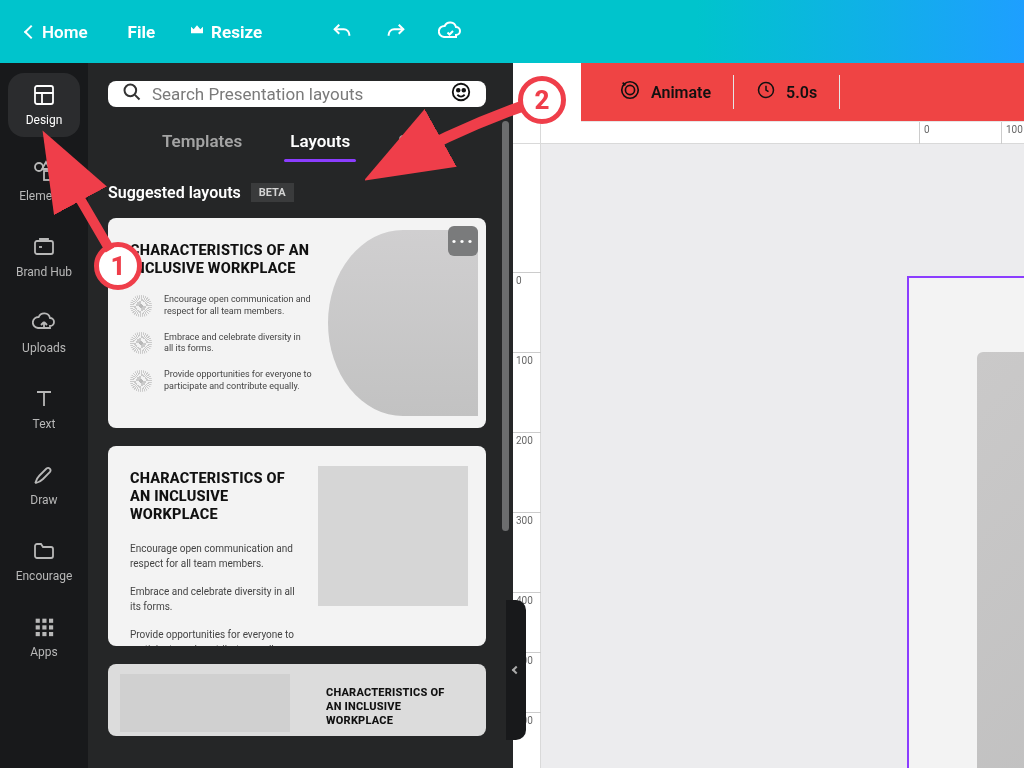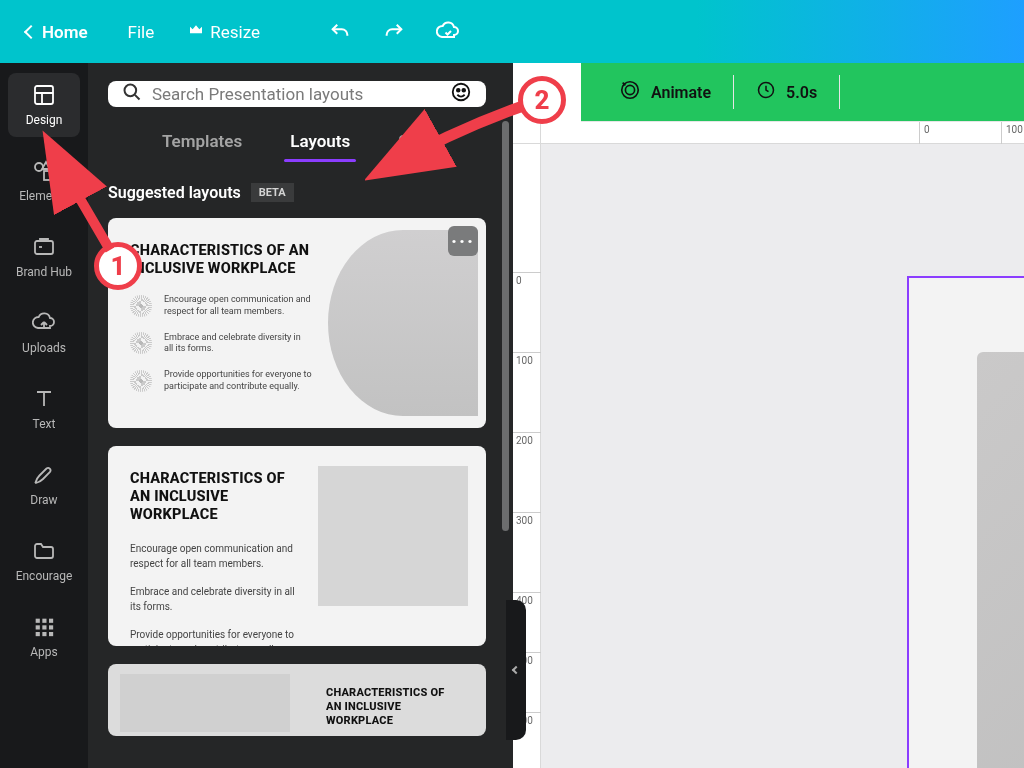--- a/index.html
+++ b/index.html
@@ -13,37 +13,37 @@
     padding: 16px 12px; gap: 18px;
     color: #fff;
   }
   .topbar .home-btn {
     display: flex; align-items: center; gap: 6px;
     padding: 8px 14px; border-radius: 6px;
     font-weight: 600; font-size: 17px;
   }
   .topbar .top-item {
     display: flex; align-items: center; gap: 6px;
-    font-size: 17px; font-weight: 400; padding: 6px 8px;
+    font-size: 17px; font-weight: 700; padding: 6px 8px;
   }
   .topbar .icon-btn { width: 36px; height: 36px; display:flex;align-items:center;justify-content:center; border-radius:6px; }
   .chevron-left { display:inline-block; width:10px; height:10px; border-left:2.5px solid #fff; border-bottom:2.5px solid #fff; transform: rotate(45deg); }
 
   
   .leftrail {
     position: absolute; top: 63px; left: 0;
     width: 88px; height: 705px;
     background: #18191B;
     display: flex; flex-direction: column; align-items: center;
     padding-top: 10px; gap: 12px;
   }
   .rail-item {
     width: 72px; height: 64px;
     display:flex; flex-direction:column; align-items:center; justify-content:center;
-    gap:6px; color:#b8b8b8; font-size:12px; border-radius:8px;
+    gap:6px; color:#b8b8b8; font-size:12px; border-radius:16px;
   }
   .rail-item.active { background:#2b2c2e; color:#fff; }
   .rail-item .ic { width:24px; height:24px; display:flex;align-items:center;justify-content:center; }
 
   
   .sidepanel {
     position:absolute; top:63px; left:88px;
     width:425px; height:705px;
     background:#252627;
     padding:18px 14px 0 20px;
@@ -116,21 +116,21 @@
     background:transparent;
   }
   .panel-scroll .thumb {
     position:absolute; left:0; width:7px; border-radius:4px;
     background:#6c6d6e; top:40px; height:410px;
   }
 
   
   .ctxbar {
     position:absolute; top:63px; left:581px;
-    right:0; height:59px; background:#22c55e;
+    right:0; height:59px; background:#ef4444;
     display:flex; align-items:center; gap:0; padding-left:16px;
     border-bottom:1px solid #e6e6e6;
   }
   .ctx-btn { display:flex; align-items:center; gap:10px; padding:8px 22px;
     font-size:16px; font-weight:600; color:#111; border-right:1px solid #e6e6e6;
     height:34px;
   }
   .ctx-btn.last { border:none; }
 
   

